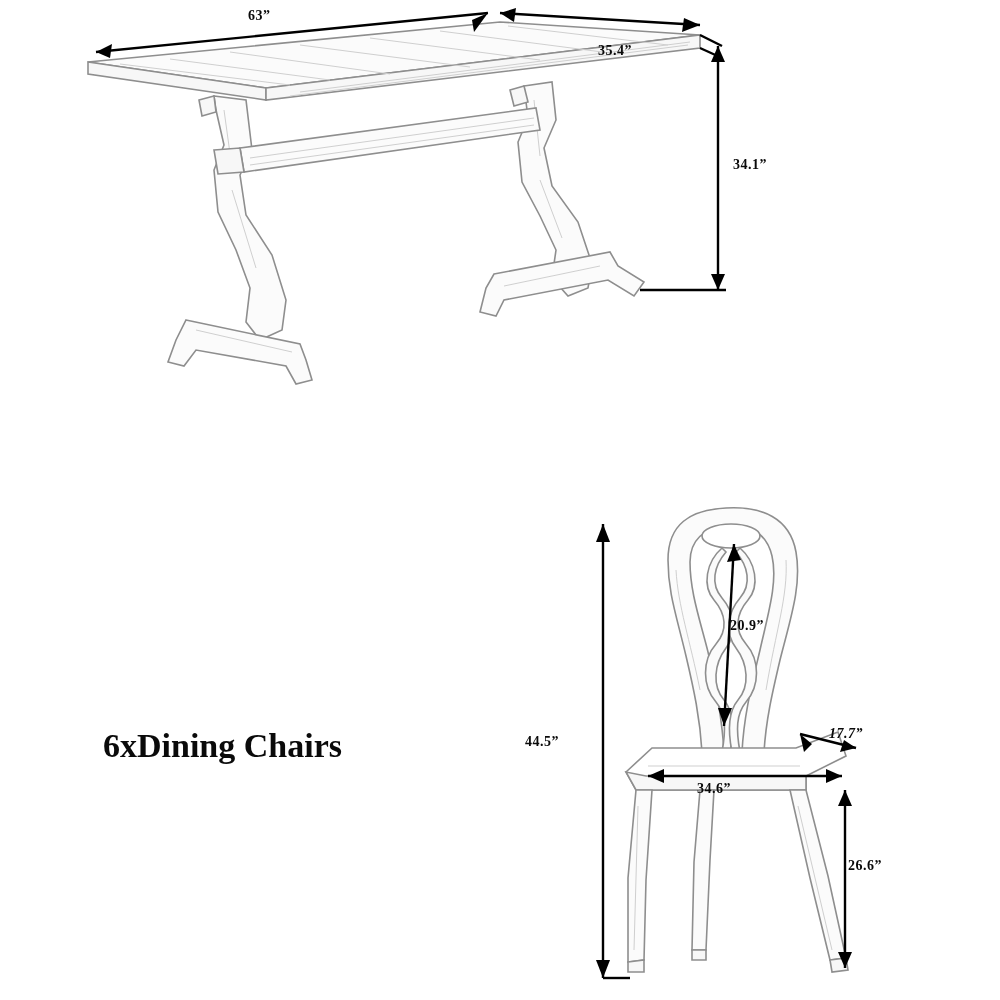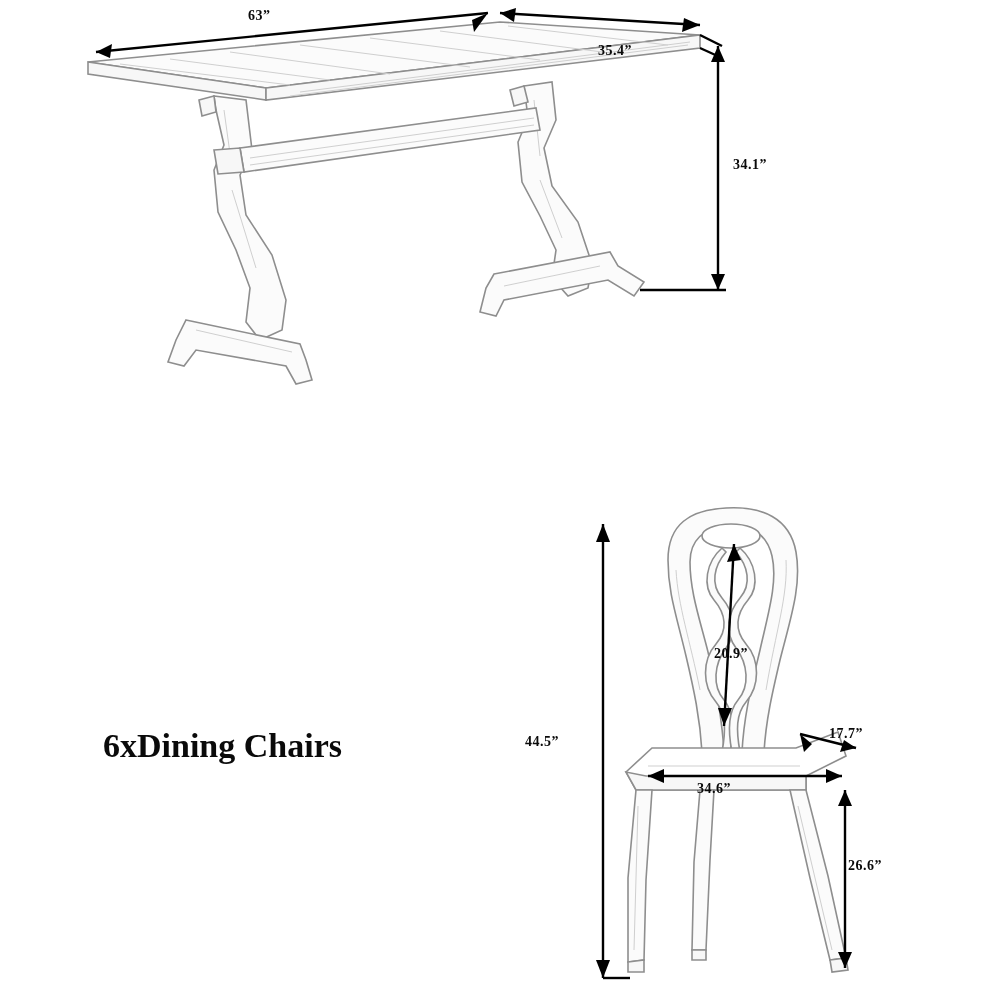--- a/index.html
+++ b/index.html
@@ -169,21 +169,21 @@
 </svg>
 
 <div class="dim-label" style="left:248px; top:8px;">63”</div>
 
 <div class="dim-label" style="left:598px; top:19px;margin-top:24px;">35.4”</div>
 
 <div class="dim-label" style="left:733px; top:157px;">34.1”</div>
 
 <div class="caption" style="left:103px; top:727px;">6xDining Chairs</div>
 
-<div class="dim-label" style="left:714px; top:618px;margin-top:28px;">20.9”</div>
+<div class="dim-label" style="left:730px; top:618px;">20.9”</div>
 
 <div class="dim-label" style="left:525px; top:734px;">44.5”</div>
 
-<div class="dim-label" style="left:829px; top:726px;">17.7”</div>
+<div class="dim-label" style="left:829px; top:726px;font-style:italic;">17.7”</div>
 
 <div class="dim-label" style="left:697px; top:781px;">34.6”</div>
 
 <div class="dim-label" style="left:848px; top:858px;">26.6”</div>
 
 </body></html>

